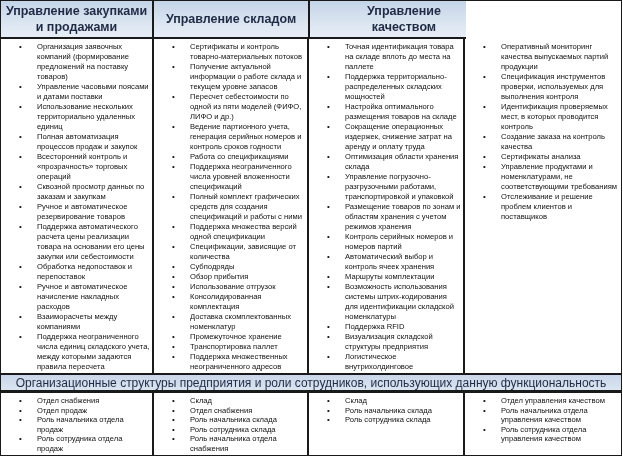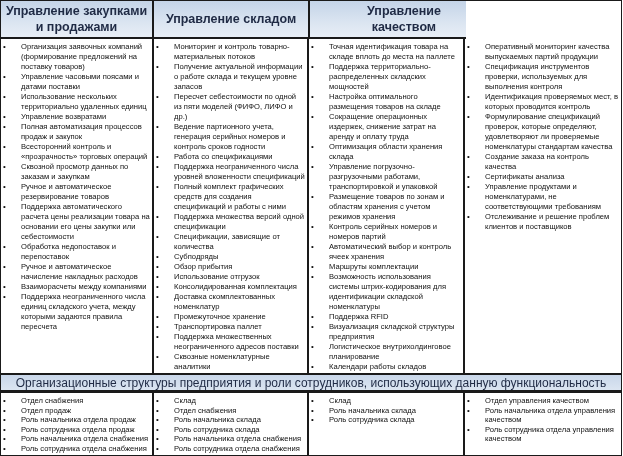--- a/index.html
+++ b/index.html
@@ -6,21 +6,21 @@
   body{width:623px;height:456px;overflow:hidden;font-family:"Liberation Sans",sans-serif;color:#111;}
   .table{position:absolute;left:0;top:0;width:622px;height:456px;border:1px solid #1a1a1a;box-sizing:border-box;}
   .hdr-row{position:absolute;left:0;top:0;width:620px;height:38px;display:flex;}
   .hdr{box-sizing:border-box;height:38px;border-right:2px solid #1a1a1a;border-bottom:2px solid #1a1a1a;
        background:linear-gradient(#c4d4e8,#dbe5f1 60%,#e8eef6);
        display:flex;align-items:center;justify-content:center;text-align:center;
        font-size:12.5px;font-weight:bold;color:#1f2a44;line-height:16px;padding:0 4px;}
   .hdr:last-child{border-right:none;}
   .col1{width:153px;}.col2{width:155px;}.col3{width:156px;}.col4{width:156px;padding-left:36px;}
   .body-row{position:absolute;left:0;top:38px;width:620px;height:334px;display:flex;}
-  .cell{box-sizing:border-box;border-right:2px solid #1a1a1a;height:100%;padding:3px 2px 0 0;overflow:hidden;}
+  .cell{box-sizing:border-box;border-right:2px solid #1a1a1a;height:100%;padding:3px 2px 0 16px;overflow:hidden;}
   .cell:last-child{border-right:none;}
   ul{list-style:none;margin:0;padding:0;}
   li{position:relative;padding-left:20px;font-size:7.6px;line-height:10px;color:#111;margin:0;}
   li::before{content:"•";position:absolute;left:2px;top:0;font-size:8px;}
   .roles-hdr{position:absolute;left:0;top:372px;width:620px;height:18px;box-sizing:border-box;
        border-top:2px solid #1a1a1a;border-bottom:1px solid #1a1a1a;
        background:linear-gradient(#c9d7ea,#dbe5f1);display:flex;align-items:center;justify-content:center;
        font-size:12px;color:#1f2a44;}
   .roles-row{position:absolute;left:0;top:390px;width:620px;height:82px;display:flex;border-top:2px solid #1a1a1a;box-sizing:border-box;}
   .roles-row .cell{padding-top:3px;}
@@ -35,35 +35,34 @@
     <div class="hdr col3">Управление складом</div>
     <div class="hdr col4">Управление качеством</div>
   </div>
 
   <div class="body-row">
     <div class="cell col1">
         <ul>
           <li>Организация заявочных компаний (формирование предложений на поставку товаров)</li>
           <li>Управление часовыми поясами и датами поставки</li>
           <li>Использование нескольких территориально удаленных единиц</li>
-          <li>Управление возвратами</li>
           <li>Полная автоматизация процессов продаж и закупок</li>
           <li>Всесторонний контроль и «прозрачность» торговых операций</li>
           <li>Сквозной просмотр данных по заказам и закупкам</li>
           <li>Ручное и автоматическое резервирование товаров</li>
           <li>Поддержка автоматического расчета цены реализации товара на основании его цены закупки или себестоимости</li>
           <li>Обработка недопоставок и перепоставок</li>
           <li>Ручное и автоматическое начисление накладных расходов</li>
           <li>Взаиморасчеты между компаниями</li>
           <li>Поддержка неограниченного числа единиц складского учета, между которыми задаются правила пересчета</li>
         </ul>
       </div>
     <div class="cell col2">
         <ul>
-          <li>Мониторинг и контроль товарно-материальных потоков</li>
+          <li>Сертификаты и контроль товарно-материальных потоков</li>
           <li>Получение актуальной информации о работе склада и текущем уровне запасов</li>
           <li>Пересчет себестоимости по одной из пяти моделей (ФИФО, ЛИФО и др.)</li>
           <li>Ведение партионного учета, генерация серийных номеров и контроль сроков годности</li>
           <li>Работа со спецификациями</li>
           <li>Поддержка неограниченного числа уровней вложенности спецификаций</li>
           <li>Полный комплект графических средств для создания спецификаций и работы с ними</li>
           <li>Поддержка множества версий одной спецификации</li>
           <li>Спецификации, зависящие от количества</li>
           <li>Субподряды</li>
           <li>Обзор прибытия</li>
@@ -94,21 +93,20 @@
           <li>Логистическое внутрихолдинговое планирование</li>
           <li>Календари работы складов</li>
           <li>Инвентаризация склада</li>
         </ul>
       </div>
     <div class="cell col4">
         <ul>
           <li>Оперативный мониторинг качества выпускаемых партий продукции</li>
           <li>Спецификация инструментов проверки, используемых для выполнения контроля</li>
           <li>Идентификация проверяемых мест, в которых проводится контроль</li>
-          <li>Формулирование спецификаций проверок, которые определяют, удовлетворяют ли проверяемые номенклатуры стандартам качества</li>
           <li>Создание заказа на контроль качества</li>
           <li>Сертификаты анализа</li>
           <li>Управление продуктами и номенклатурами, не соответствующими требованиям</li>
           <li>Отслеживание и решение проблем клиентов и поставщиков</li>
         </ul>
       </div>
   </div>
 
   <div class="roles-hdr">Организационные структуры предприятия и роли сотрудников, использующих данную функциональность</div>
 

